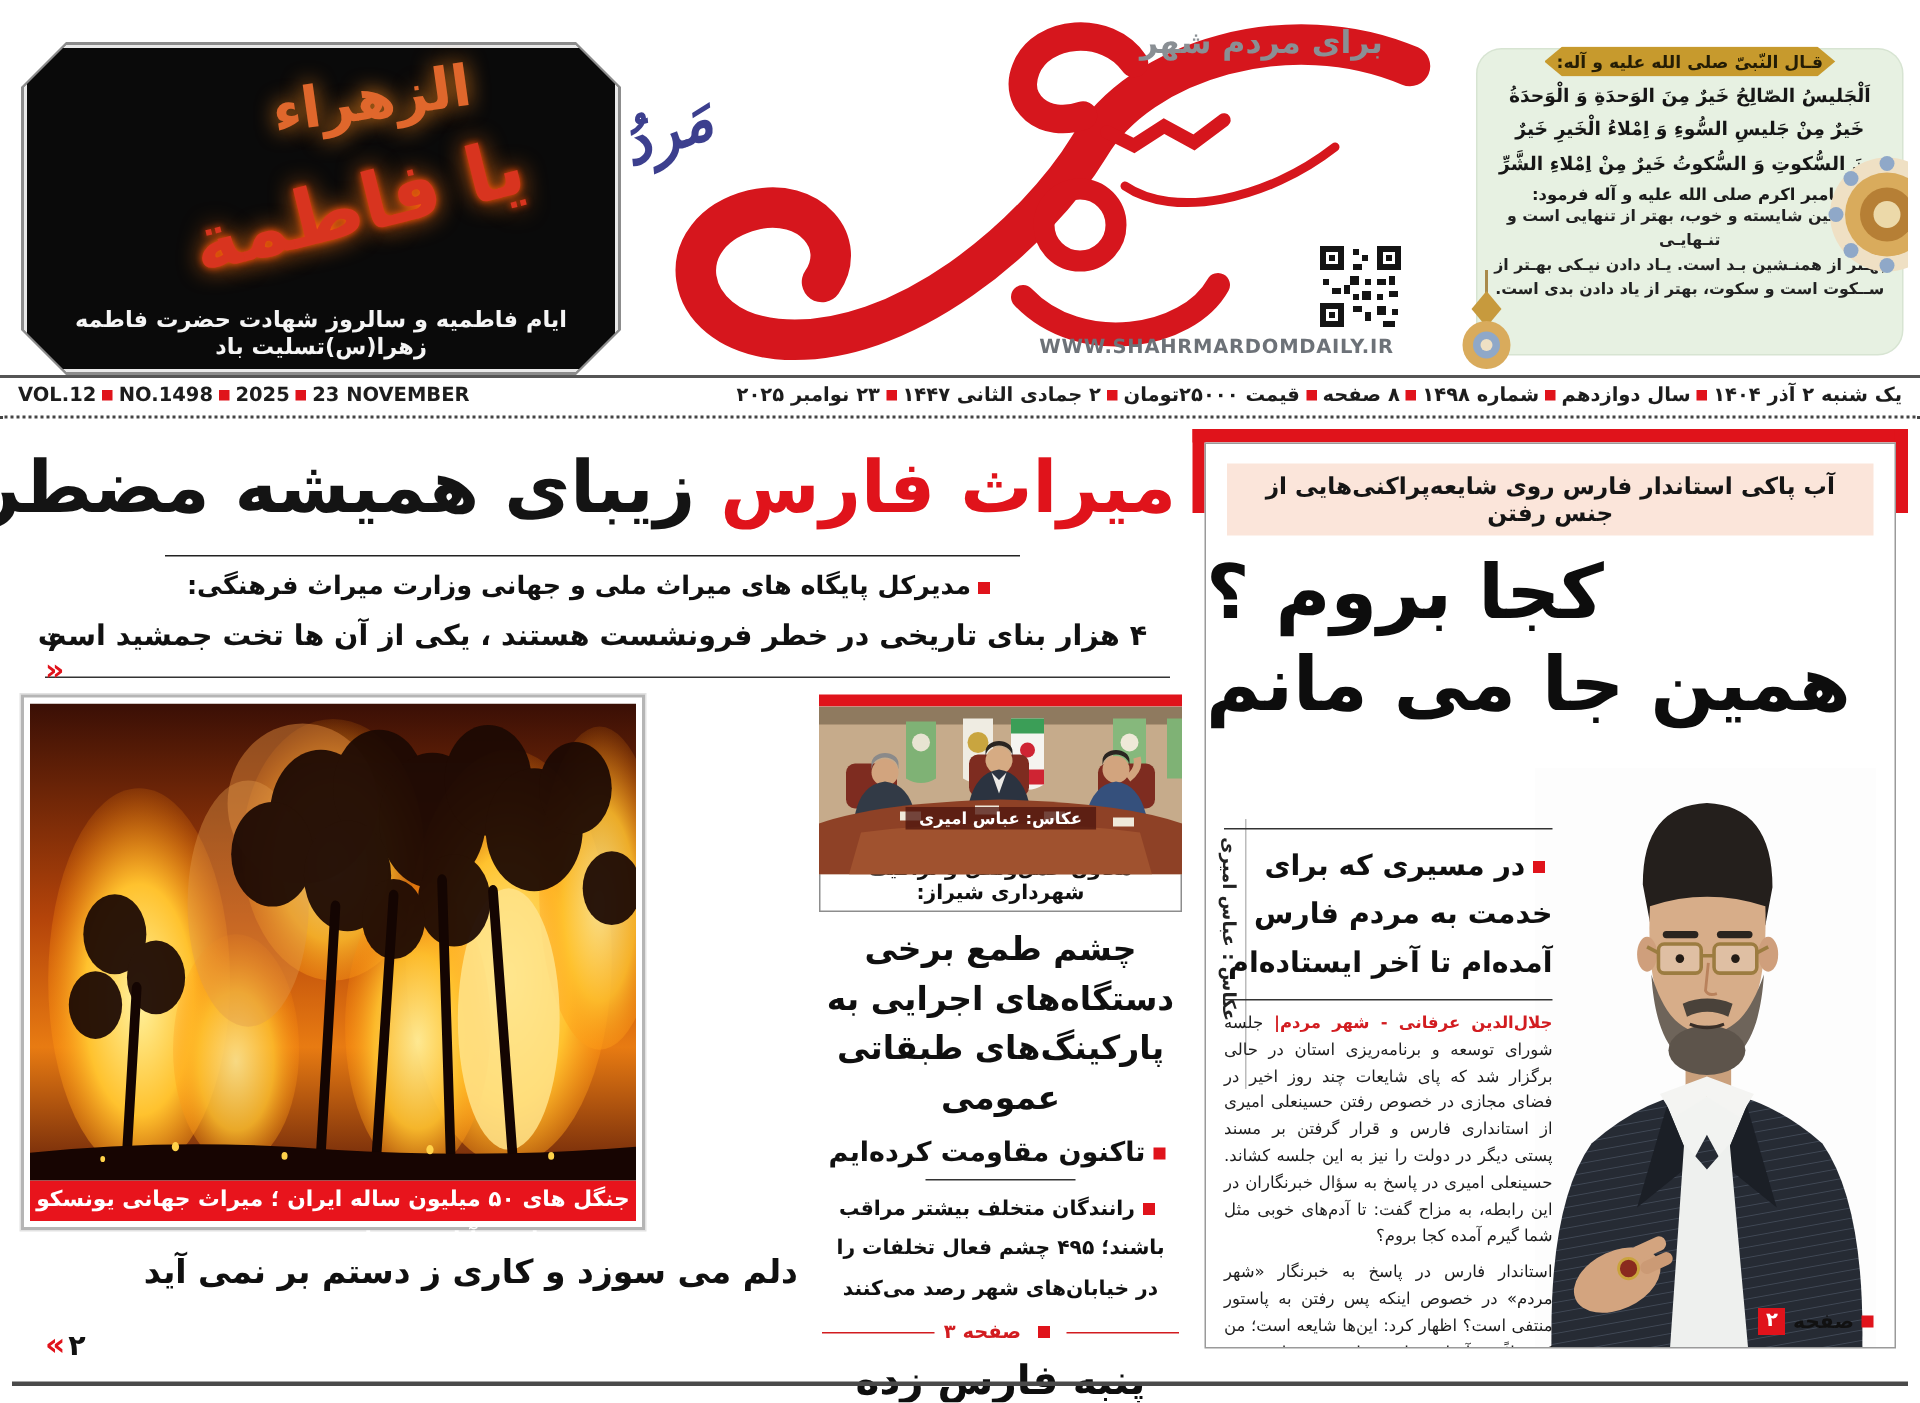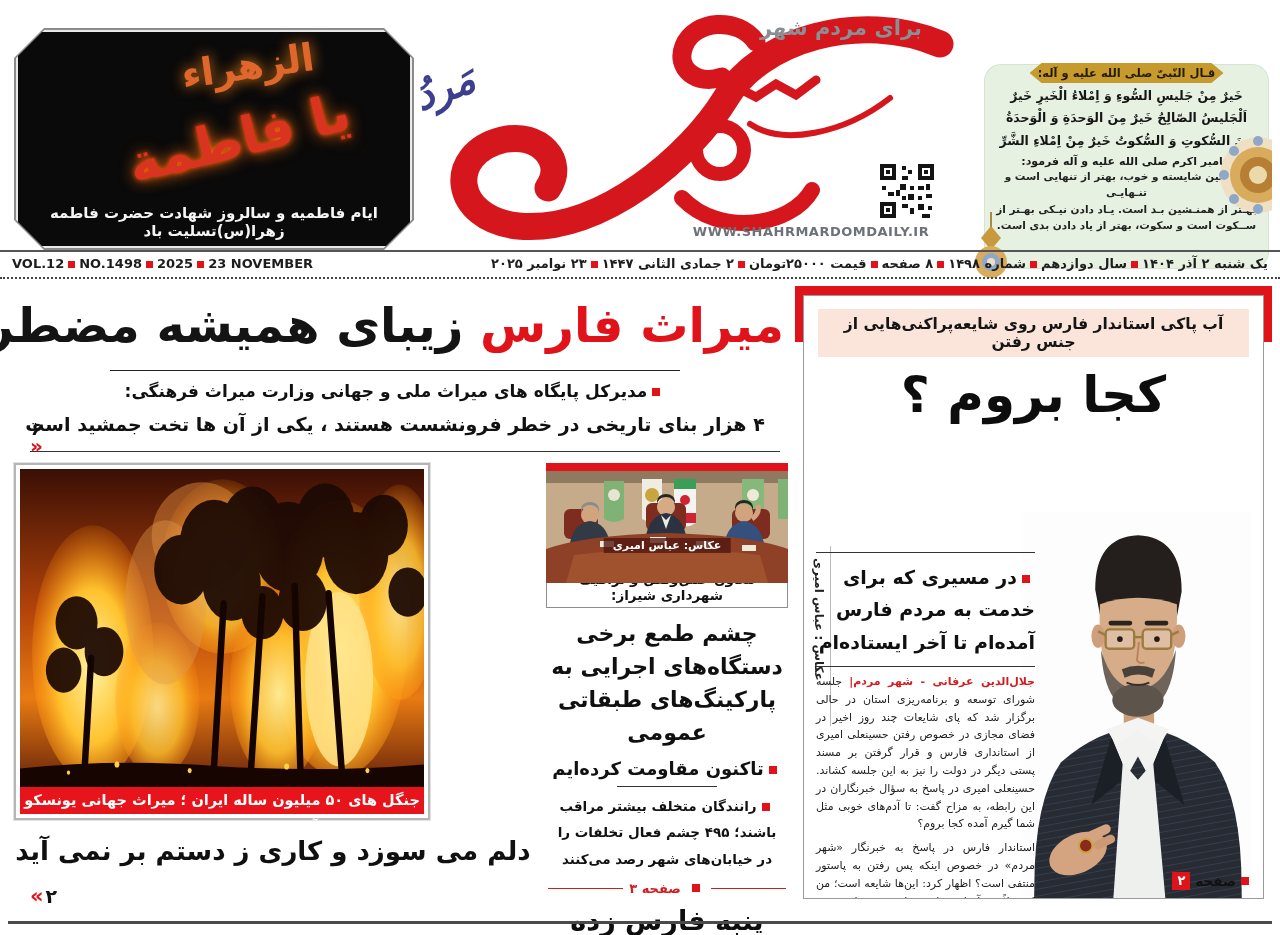--- a/index.html
+++ b/index.html
@@ -26,21 +26,21 @@
   
   .tagline{left:760px;top:16px;width:180px;text-align:left;color:#8a8f94;font-size:21px;font-weight:bold;direction:rtl;}
   .logo-svg{left:420px;top:2px;width:545px;height:252px;}
   .sr{position:absolute;width:1px;height:1px;overflow:hidden;opacity:0;}
   .qr{left:878px;top:162px;width:58px;height:58px;}
   .website{left:686px;top:224px;width:250px;text-align:center;font-size:13px;font-weight:bold;
            color:#6d7278;letter-spacing:.5px;}
 
   
   .hadith{left:985px;top:33px;width:283px;height:203px;background:#e7f1e2;border-radius:16px;
-          box-shadow:0 0 0 1px #d7e4d2;direction:rtl;text-align:center;margin-top:32px;}
+          box-shadow:0 0 0 1px #d7e4d2;direction:rtl;text-align:center;}
   .badge{margin:-2px auto 2px;width:190px;background:#c79a2d;color:#241d05;font-weight:bold;font-size:11.5px;
          padding:3px 2px;clip-path:polygon(12px 0,calc(100% - 12px) 0,100% 50%,calc(100% - 12px) 100%,12px 100%,0 50%);}
   .ar-line{font-size:12.5px;font-weight:bold;color:#161616;line-height:1.78;}
   .had-sub{font-size:11px;font-weight:bold;color:#1a1a1a;margin-top:3px;}
   .tr-line{font-size:10.5px;color:#222;line-height:1.58;font-weight:bold;}
   .orn-r{position:absolute;right:-4px;top:58px;}
   .orn-l{position:absolute;left:-16px;bottom:-14px;}
 
   
   .dateline{left:0;top:250px;width:1280px;border-top:2px solid #555;}
@@ -61,21 +61,21 @@
   .lead-mark{position:absolute;left:30px;top:132px;text-align:center;line-height:1;}
   .mark-num{display:block;font-size:18px;font-weight:bold;color:#111;}
   .mark-g{display:block;font-size:20px;font-weight:bold;color:#e0131b;margin-top:-2px;}
 
   
   .firebox{left:14px;top:463px;width:416px;background:#fff;border:2px solid #b5b5b5;
            box-shadow:0 0 0 1px #e2e2e2;box-sizing:border-box;padding:4px;}
   .firebox svg.fire{display:block;width:100%;height:318px;}
   .firecap{height:27px;line-height:27px;background:#e8141c;color:#fff;text-align:center;
            font-weight:bold;font-size:14.5px;direction:rtl;margin-top:0;}
-  .fire-h{left:14px;top:836px;width:518px;text-align:center;font-size:26px;font-weight:bold;
+  .fire-h{left:14px;top:836px;width:518px;text-align:right;font-size:22px;font-weight:bold;
           color:#101010;direction:rtl;letter-spacing:-.5px;}
   .fire-mark{left:30px;top:884px;font-weight:bold;font-size:19px;}
   .fire-mark .g{color:#e0131b;font-size:21px;margin-right:2px;}
 
   
   .mid{left:546px;top:463px;width:242px;direction:rtl;text-align:center;}
   .mid-redbar{height:8px;background:#e0131b;}
   .mid-photo{position:relative;height:88px;text-align:right;}
   .mid-photo svg{display:block;width:100%;height:112px;}
   .mid-photocap{position:absolute;left:50%;transform:translateX(-50%);bottom:6px;background:rgba(80,22,14,.78);
@@ -92,21 +92,21 @@
 
   
   .intv{left:795px;top:286px;width:477px;height:627px;}
   .intv .red-top{position:absolute;left:0;right:0;top:0;height:9px;background:#e0131b;}
   .intv .red-side{position:absolute;top:0;width:9px;height:56px;background:#e0131b;}
   .intv .red-side.l{left:0;} .intv .red-side.r{right:0;}
   .intv-box{position:absolute;left:8px;right:8px;top:9px;bottom:14px;border:1.5px solid #9a9a9a;
             background:#fff;overflow:hidden;direction:rtl;}
   .intv-kicker{margin:13px 14px 0;background:#fbe5da;text-align:center;font-weight:bold;font-size:15.5px;
                padding:6px 4px;color:#151515;}
-  .intv-h1{text-align:center;font-weight:bold;color:#0d0d0d;font-size:50px;line-height:1.22;margin-top:8px;letter-spacing:-1px;}
+  .intv-h1{text-align:left;font-weight:bold;color:#0d0d0d;font-size:50px;line-height:1.22;margin-top:8px;letter-spacing:-1px;}
   .intv-photo{position:absolute;right:12px;top:216px;width:228px;height:388px;overflow:hidden;}
   .intv-photo svg{display:block;width:100%;height:100%;}
   .vcredit{position:absolute;left:8px;top:262px;writing-mode:vertical-rl;font-size:12px;font-weight:bold;
            color:#222;letter-spacing:1px;}
   .vline{position:absolute;left:26px;top:250px;height:180px;border-left:1px solid #bbb;}
   .intv-col{position:absolute;right:228px;left:12px;top:252px;}
   .deck-rule{border-top:1.5px solid #333;margin:4px 0;}
   .intv-deck{font-size:19px;font-weight:bold;line-height:1.7;text-align:right;color:#101010;padding:4px 0;}
   .intv-body{margin-top:6px;font-size:11px;line-height:1.62;text-align:justify;color:#1c1c1c;}
   .intv-body p{margin:0 0 6px;}
@@ -175,22 +175,22 @@
         <rect x="32" y="46" width="4" height="6"></rect>
         <rect x="40" y="42" width="6" height="6"></rect>
       <rect x="50" y="44" width="4" height="4"></rect>
         <rect x="44" y="52" width="8" height="4"></rect>
     </g>
   </svg>
   <div class="abs website">WWW.SHAHRMARDOMDAILY.IR</div>
 
   <div class="abs hadith">
     <div class="badge">قـال النّبیّ صلی الله علیه و آله:</div>
+    <div class="ar-line">اَلْجَلیسُ الصّالِحُ خَیرٌ مِنَ الوَحدَةِ وَ الْوَحدَةُ</div>
     <div class="ar-line">خَیرٌ مِنْ جَلیسِ السُّوءِ وَ اِمْلاءُ الْخَیرِ خَیرٌ</div>
-    <div class="ar-line">اَلْجَلیسُ الصّالِحُ خَیرٌ مِنَ الوَحدَةِ وَ الْوَحدَةُ</div>
     <div class="ar-line">مِنَ السُّکوتِ وَ السُّکوتُ خَیرٌ مِنْ اِمْلاءِ الشَّرِّ</div>
     <div class="had-sub">پیامبر اکرم صلی الله علیه و آله فرمود:</div>
     <div class="tr-line">همنشین شایسته و خوب، بهتر از تنهایی است و تنـهایـی</div>
     <div class="tr-line">بهـتر از همنـشین بـد است. یـاد دادن نیـکی بهـتر از</div>
     <div class="tr-line">ســکوت است و سکوت، بهتر از یاد دادن بدی است.</div>
     <svg class="orn-r" width="66" height="104" viewBox="0 0 66 104">
       <circle cx="52" cy="52" r="38" fill="#efe0c4"></circle>
         <circle cx="52" cy="52" r="28" fill="#d9ab5c"></circle>
       <g fill="#8fa8c8">
           <circle cx="52" cy="18" r="5"></circle>
@@ -363,20 +363,21 @@
   </div>
 
   <div class="abs intv">
     <div class="red-top"></div>
     <div class="red-side l"></div>
       <div class="red-side r"></div>
     <div class="intv-box">
       <div class="intv-kicker">آب پاکی استاندار فارس روی شایعه‌پراکنی‌هایی از جنس رفتن</div>
       <div class="intv-h1">
         <div>کجا بروم ؟</div>
+        <div>همین جا می مانم</div>
       </div>
 
       <div class="intv-photo">
         <svg viewBox="0 0 240 400" preserveAspectRatio="none">
           <defs>
             <pattern id="pins" width="7" height="7" patternUnits="userSpaceOnUse" patternTransform="rotate(80)">
               <rect width="7" height="7" fill="#262b34"></rect>
               <line x1="0" y1="0" x2="0" y2="7" stroke="#47505e" stroke-width="1"></line>
             </pattern>
           </defs>

